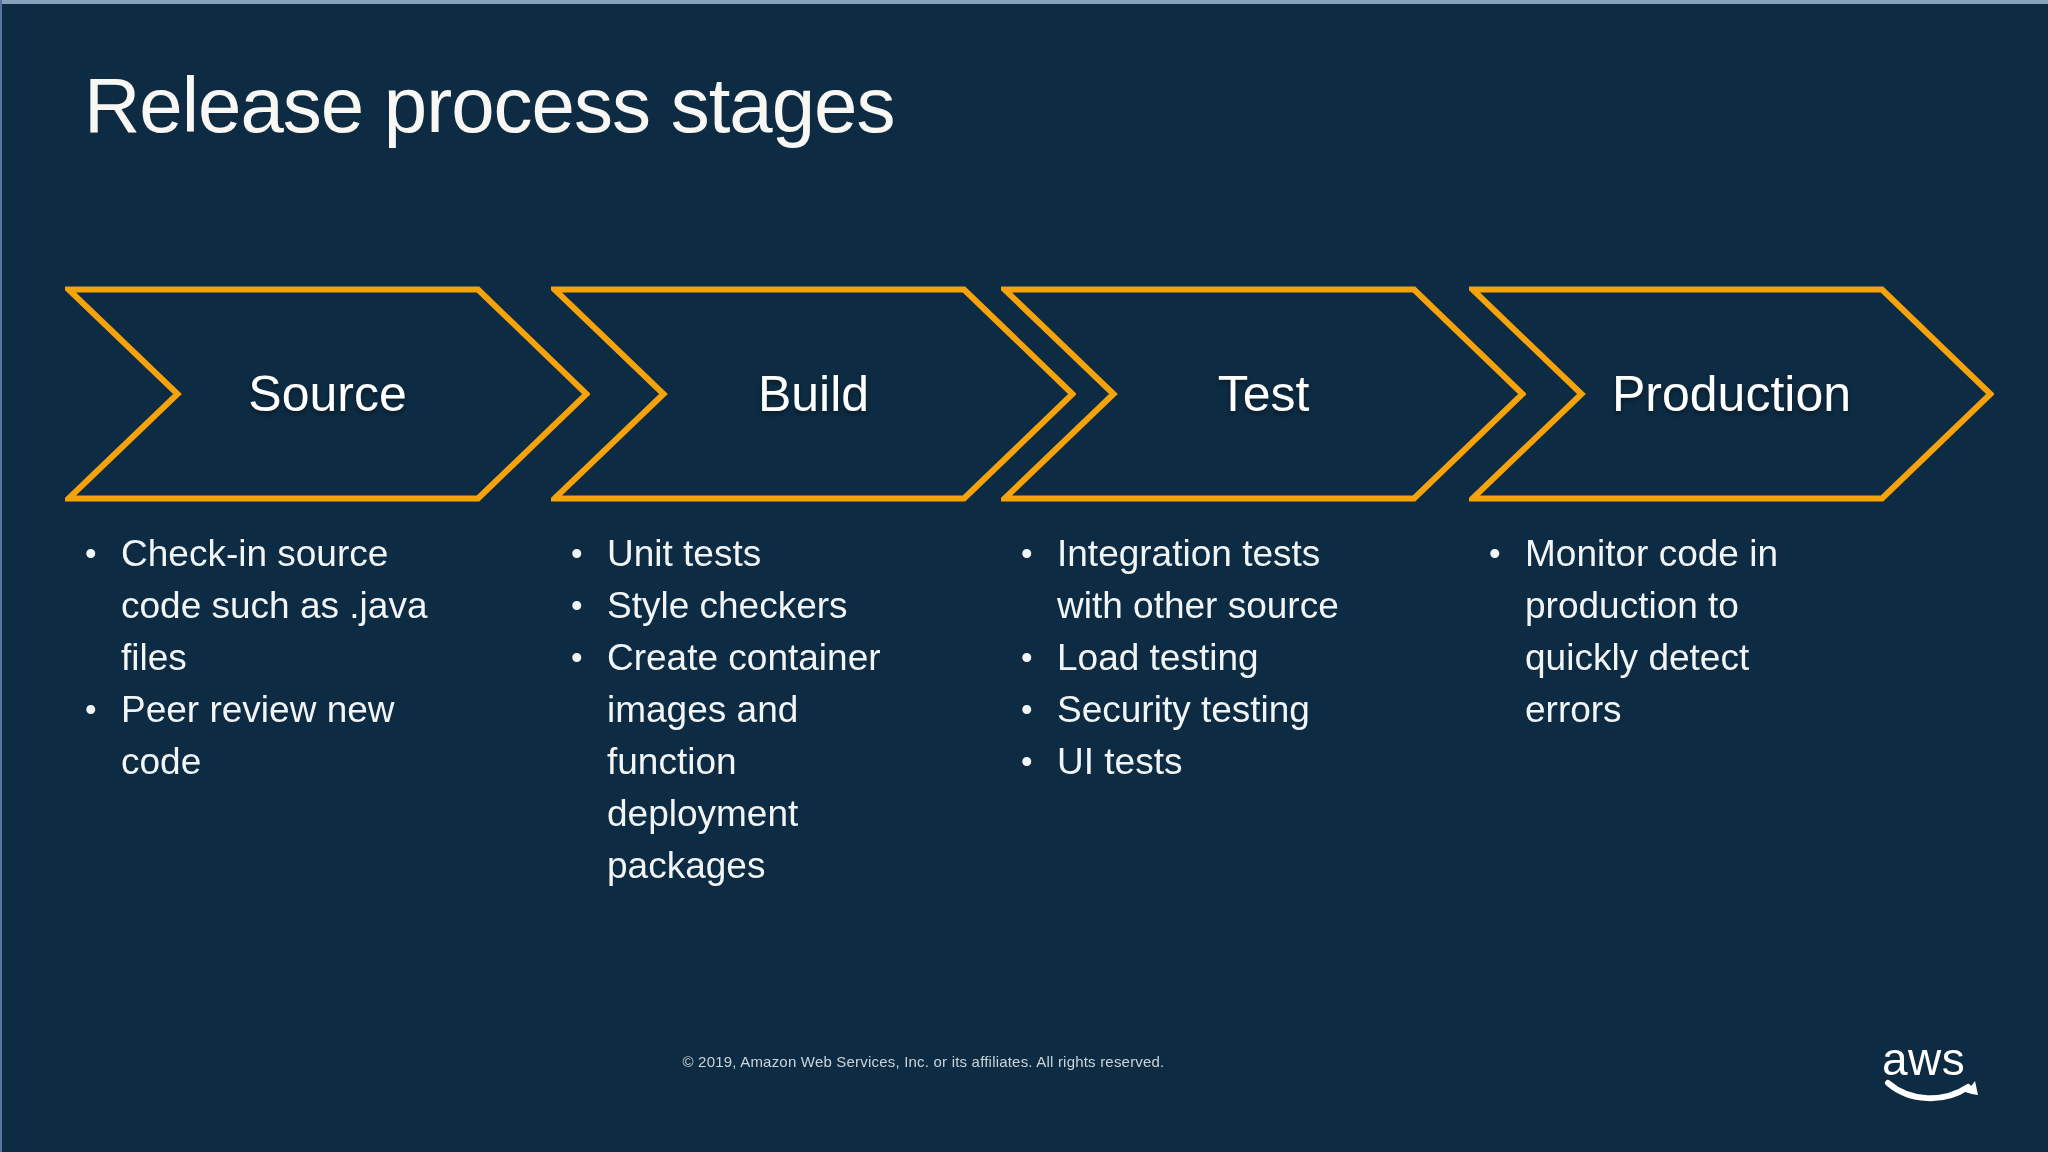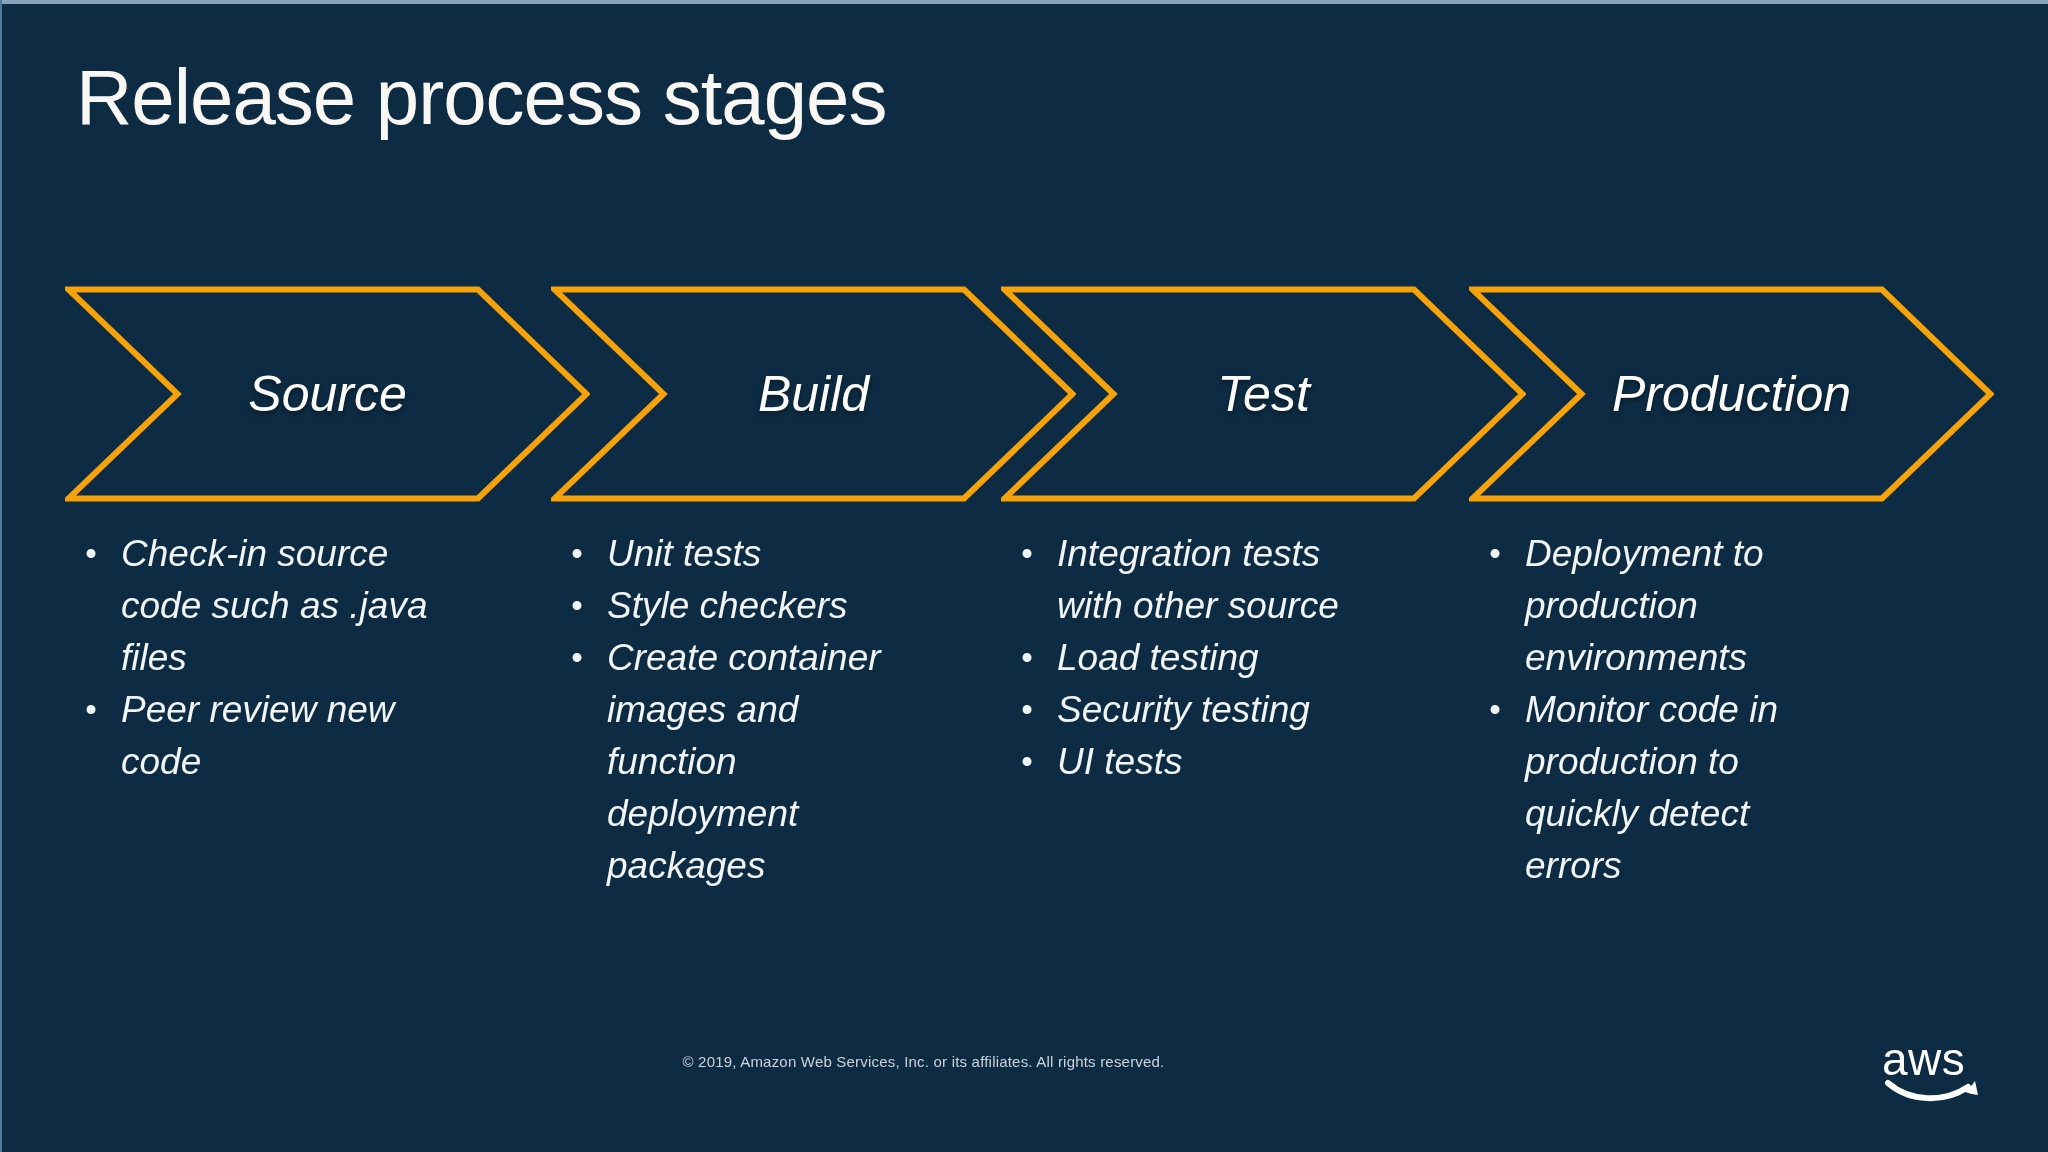--- a/index.html
+++ b/index.html
@@ -12,25 +12,25 @@
   }
   .top-edge {
     position: absolute; top: 0; left: 0;
     width: 2048px; height: 4px; background: #87A3BC;
   }
   .left-edge {
     position: absolute; top: 0; left: 0;
     width: 2px; height: 1152px; background: #54789B;
   }
   .title {
-    position: absolute; left: 72px; top: 48px; margin: 4px;
+    position: absolute; left: 72px; top: 48px; margin: 12px;
     font-size: 78px; font-weight: 400; letter-spacing: -1px;
     color: #F8F7F3;
   }
-  .stage { position: absolute; top: 286px; font-style: italic; }
+  .stage { position: absolute; top: 286px; }
   .chev-wrap { position: relative; width: 525px; height: 216px; }
   .chev-wrap svg { position: absolute; left: 0; top: 0; display: block; }
   .chev-label {
     position: absolute; left: 0; top: 0; width: 100%; height: 100%;
     display: flex; align-items: center; justify-content: center;
     color: #FFFFFF; font-size: 50px; font-weight: 400;
     text-shadow: 0 3px 4px rgba(0,0,0,0.35);
   }
   ul.bullets {
     margin: 26px 0 0 0; padding: 0; list-style: none;
@@ -112,21 +112,20 @@
 </div>
 
 <div class="stage stage-production" style="left:1469px">
   <div class="chev-wrap">
     <svg width="525" height="216" viewBox="0 0 525 216">
       <polygon points="3.5,3.5 413,3.5 521.5,108 413,212.5 3.5,212.5 112.5,108" fill="none" stroke="#F6A30B" stroke-width="6" stroke-linejoin="miter"></polygon>
     </svg>
     <div class="chev-label">Production</div>
   </div>
   <ul class="bullets">
-    <li>Deployment to production environments</li>
     <li>Monitor code in production to quickly detect errors</li>
   </ul>
 </div>
 
 <div class="footer">© 2019, Amazon Web Services, Inc. or its affiliates. All rights reserved.</div>
 
 <div class="logo">
   <span class="logo-text">aws</span>
   <svg class="logo-smile" width="100" height="30" viewBox="0 0 100 30">
     <path d="M4 5 C 26 24, 60 25, 84 9" fill="none" stroke="#FFFFFF" stroke-width="6" stroke-linecap="round"></path>

